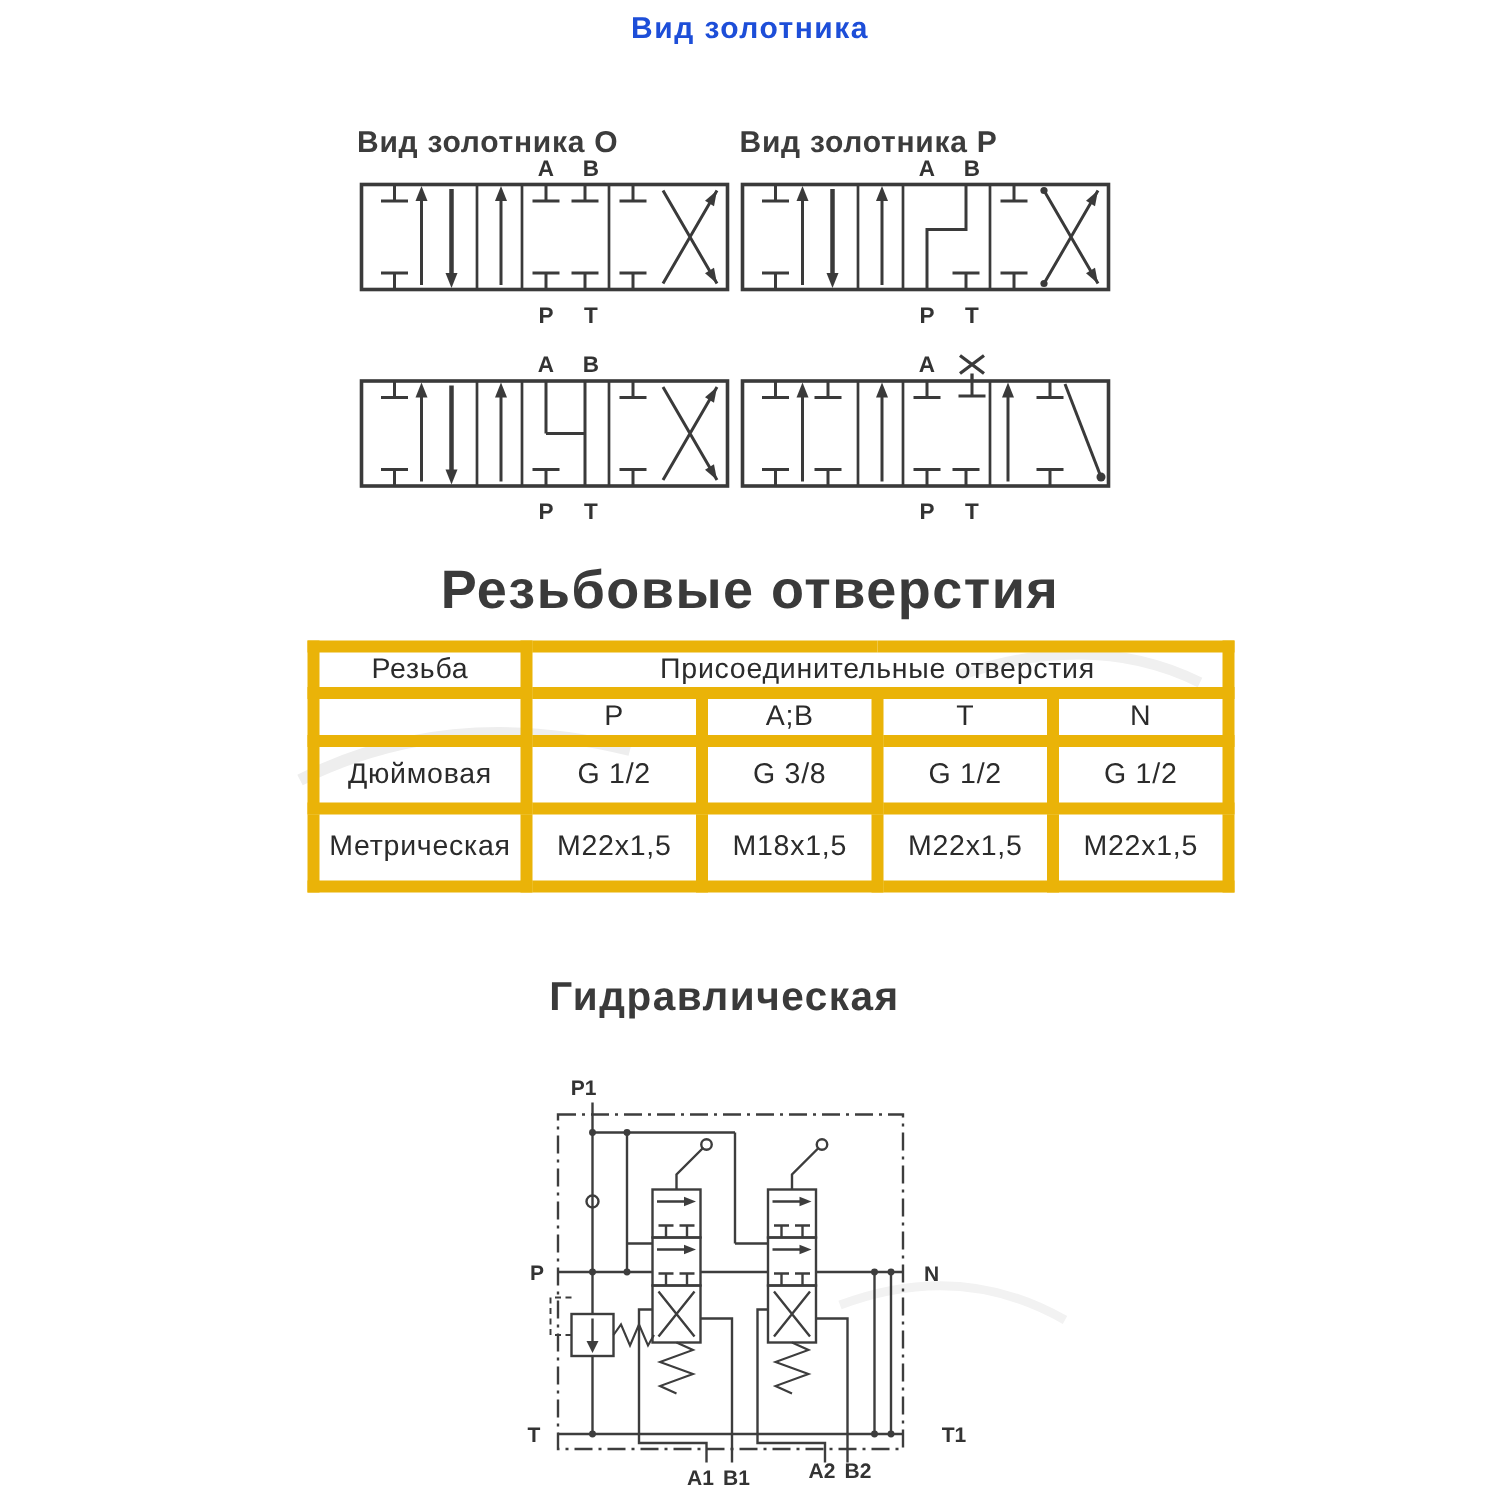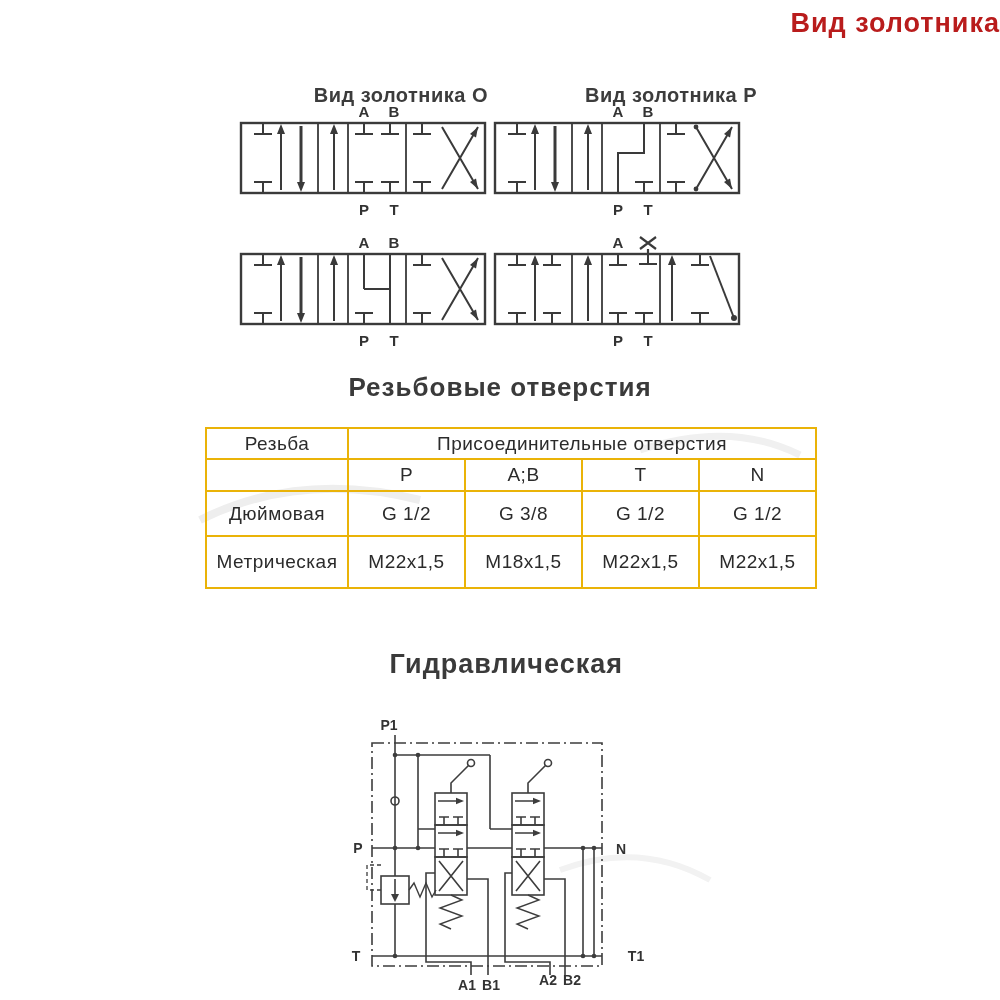--- a/index.html
+++ b/index.html
@@ -1,28 +1,28 @@
 <!DOCTYPE html>
 <html><head>
 <meta charset="utf-8">
 <style>
   html,body{margin:0;padding:0;background:#ffffff;}
   #page{position:relative;width:1000px;height:1000px;background:#ffffff;overflow:hidden;
         font-family:"Liberation Sans",sans-serif;color:#333;}
   .abs{position:absolute;}
-  .main-title{left:0;right:0;top:8px;text-align:right;font-size:27px;font-weight:700;
-              color:#b91c1c;letter-spacing:1px;}
-  .sub-title{width:250px;text-align:right;font-size:20px;font-weight:700;color:#3c3c3c;letter-spacing:0.5px;}
-  .section-title{left:0;right:0;top:372px;text-align:center;font-size:26px;font-weight:700;
+  .main-title{left:0;right:0;top:8px;text-align:center;font-size:20px;font-weight:700;
+              color:#1d4ed8;letter-spacing:1px;}
+  .sub-title{width:250px;text-align:left;font-size:20px;font-weight:700;color:#3c3c3c;letter-spacing:0.5px;}
+  .section-title{left:0;right:0;top:372px;text-align:center;font-size:36px;font-weight:700;
                  color:#3a3a3a;letter-spacing:1px;}
-  .schema-title{left:343px;top:648px;width:280px;text-align:right;font-size:27px;font-weight:700;
+  .schema-title{left:343px;top:648px;width:280px;text-align:center;font-size:27px;font-weight:700;
                 color:#3a3a3a;letter-spacing:1px;line-height:33px;}
   table.ports{position:absolute;left:205px;top:427px;width:610px;border-collapse:collapse;
               table-layout:fixed;font-size:19px;color:#2b2b2b;}
-  table.ports td{border:2px solid #eab308;text-align:center;padding:0;letter-spacing:0.5px;}
+  table.ports td{border:8px solid #eab308;text-align:center;padding:0;letter-spacing:0.5px;}
   svg text{font-family:"Liberation Sans",sans-serif;}
   .wm{position:absolute;pointer-events:none;}
 </style>
 </head>
 <body>
 
 <div id="page">
 
   <svg class="wm" width="1000" height="1000">
     <path d="M200,520 Q300,470 420,500" stroke="#eeeeee" stroke-width="8" fill="none"></path>
@@ -54,21 +54,21 @@
       <polygon points="240,86 238,75.5 232,79.1"></polygon>
     </g>
     <g fill="#333" font-size="15" font-weight="700" text-anchor="middle">
       <text x="126" y="14">A</text>
       <text x="156" y="14">B</text>
       <text x="126" y="112">P</text>
       <text x="156" y="112">T</text>
     </g>
   </svg>
 
-  <div class="abs sub-title" style="left:507px;top:84px;">Вид золотника P</div>
+  <div class="abs sub-title" style="left:493px;top:84px;">Вид золотника P</div>
   <svg class="abs" style="left:492px;top:103px;" width="250" height="118" viewBox="0 0 250 118">
     <g stroke="#3a3a3a" stroke-width="2" fill="none">
       <rect x="3" y="20" width="244" height="70" stroke-width="2.4"></rect>
       <path d="M80,20 V90 M110,20 V90 M168,20 V90" stroke-width="1.8"></path>
       <path d="M25,20 V31 M16,31 H34 M25,90 V79 M16,79 H34"></path>
       <path d="M43,87 V27"></path>
       <path d="M63,23 V83" stroke-width="3"></path>
       <path d="M96,87 V27"></path>
       <path d="M152,20 V50 H126 V90"></path>
       <path d="M152,90 V79 M143,79 H161"></path>

